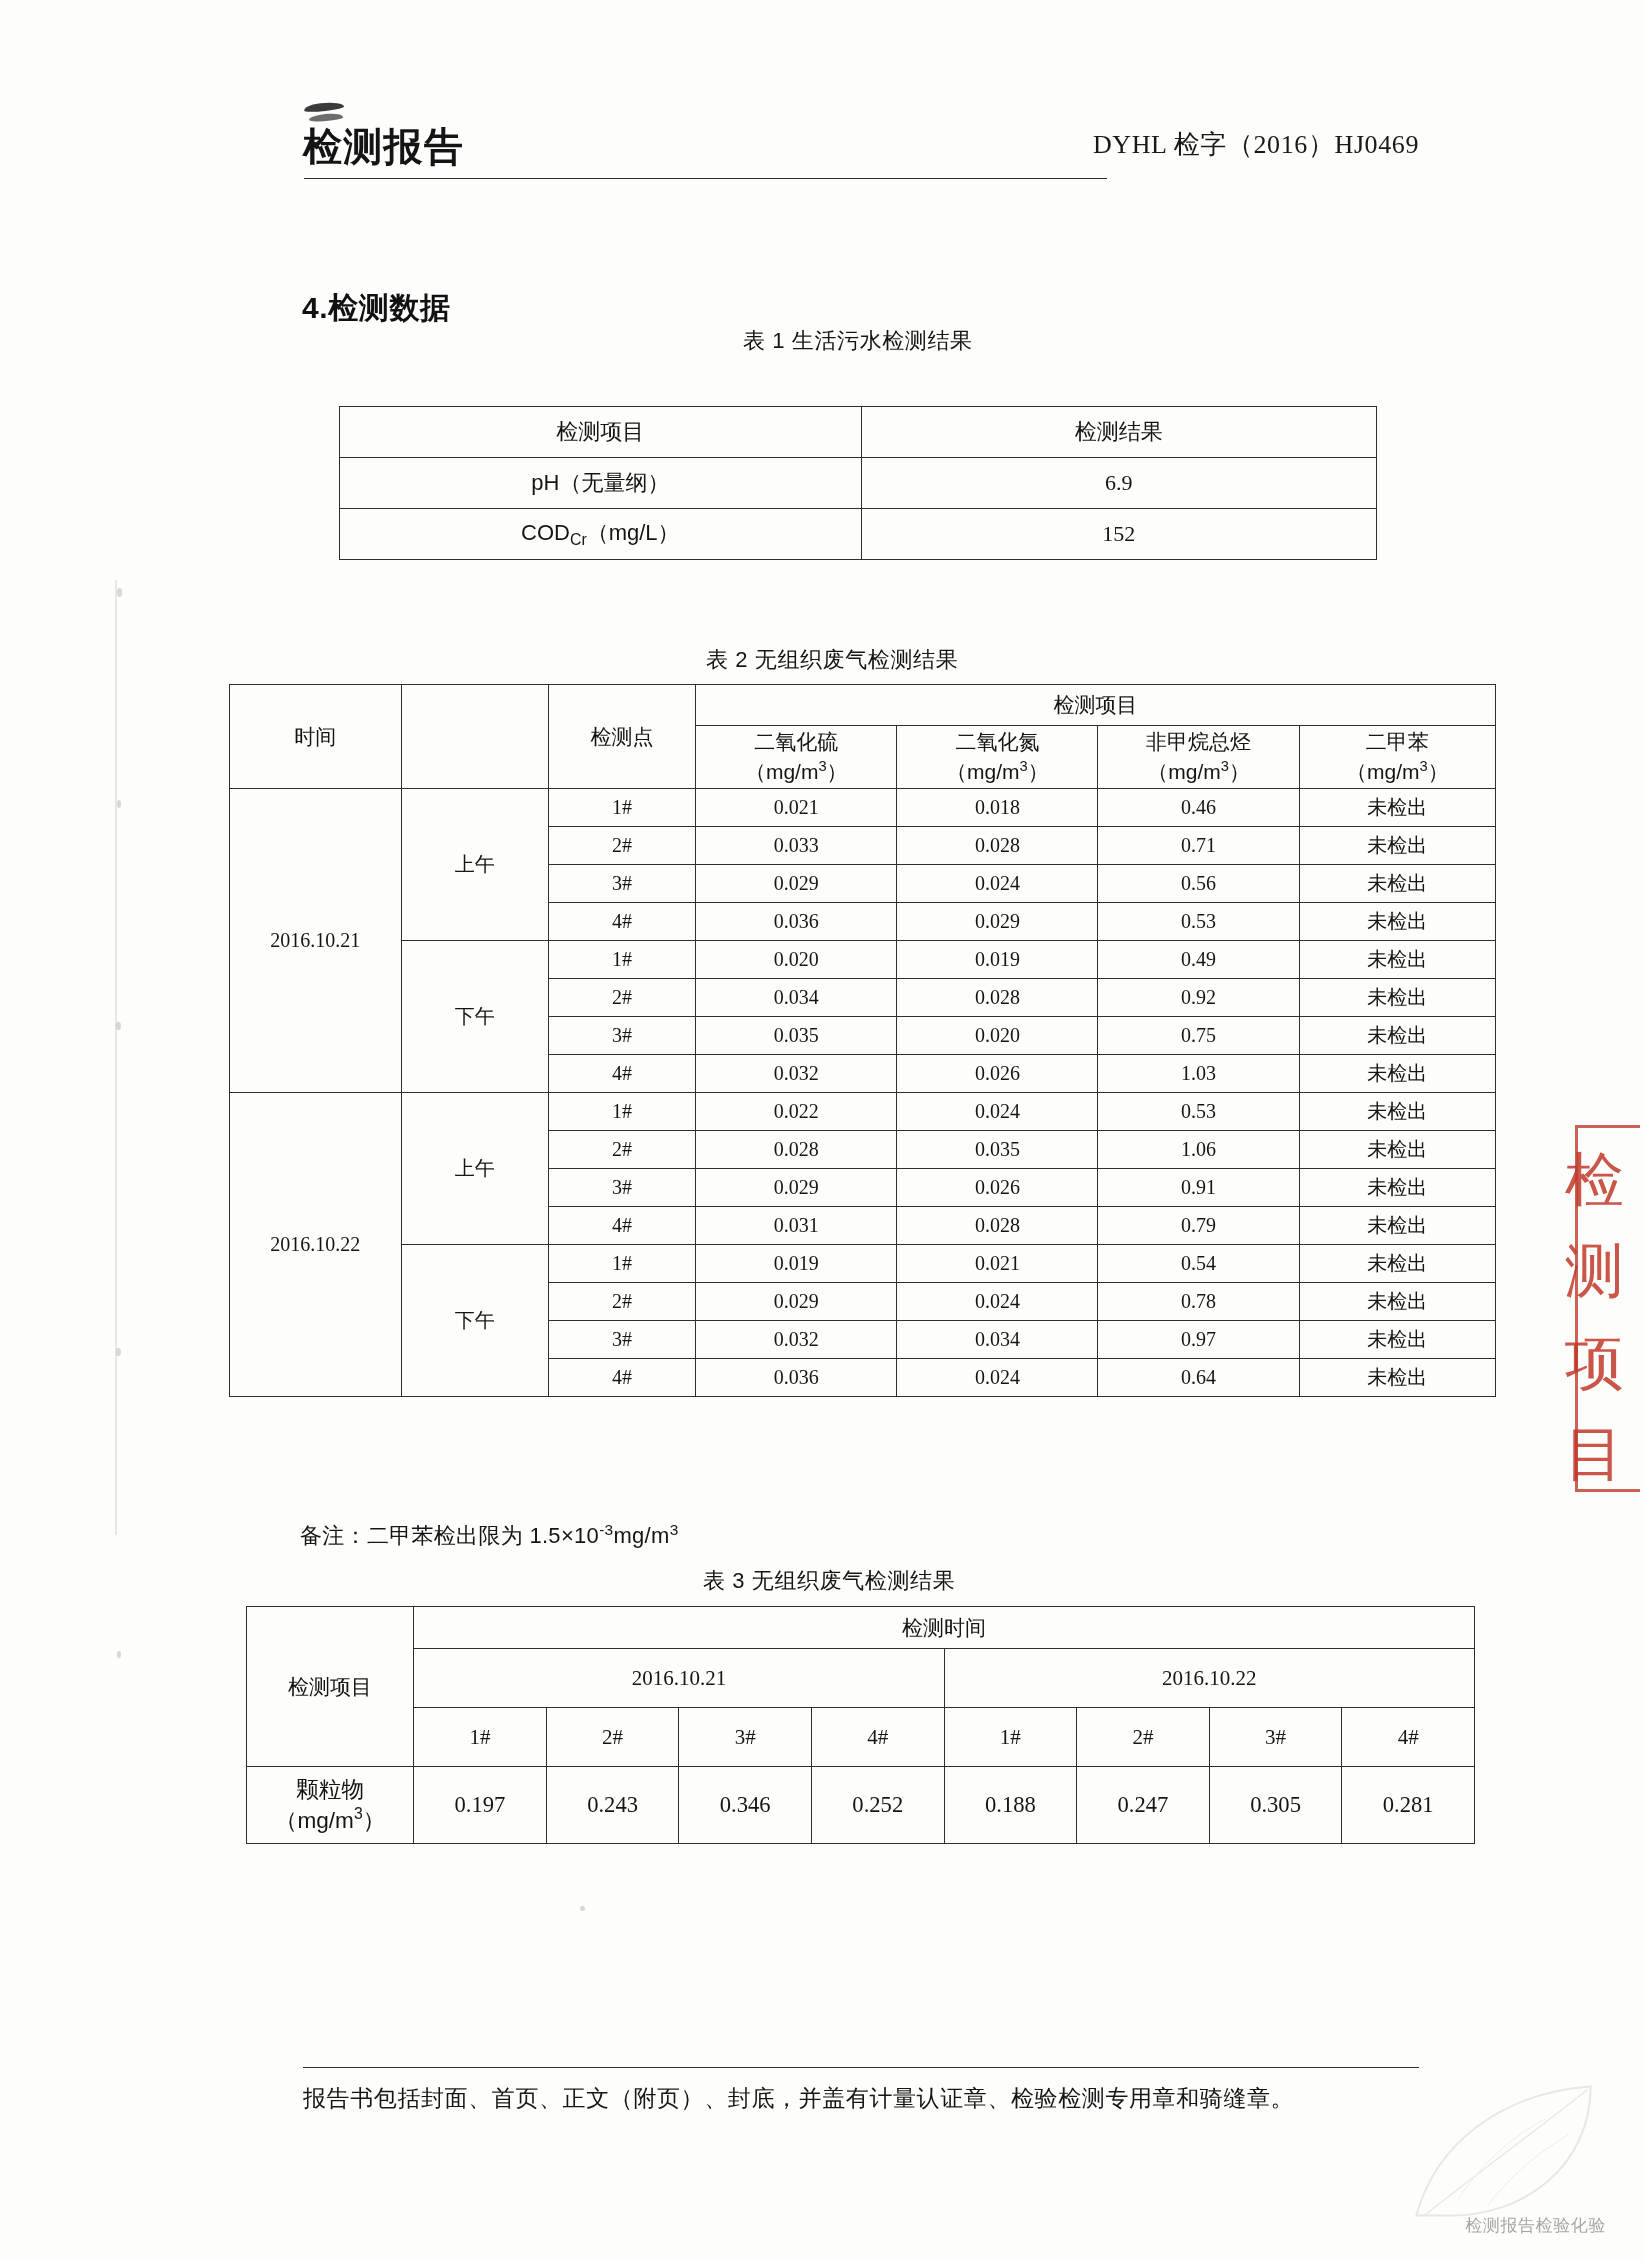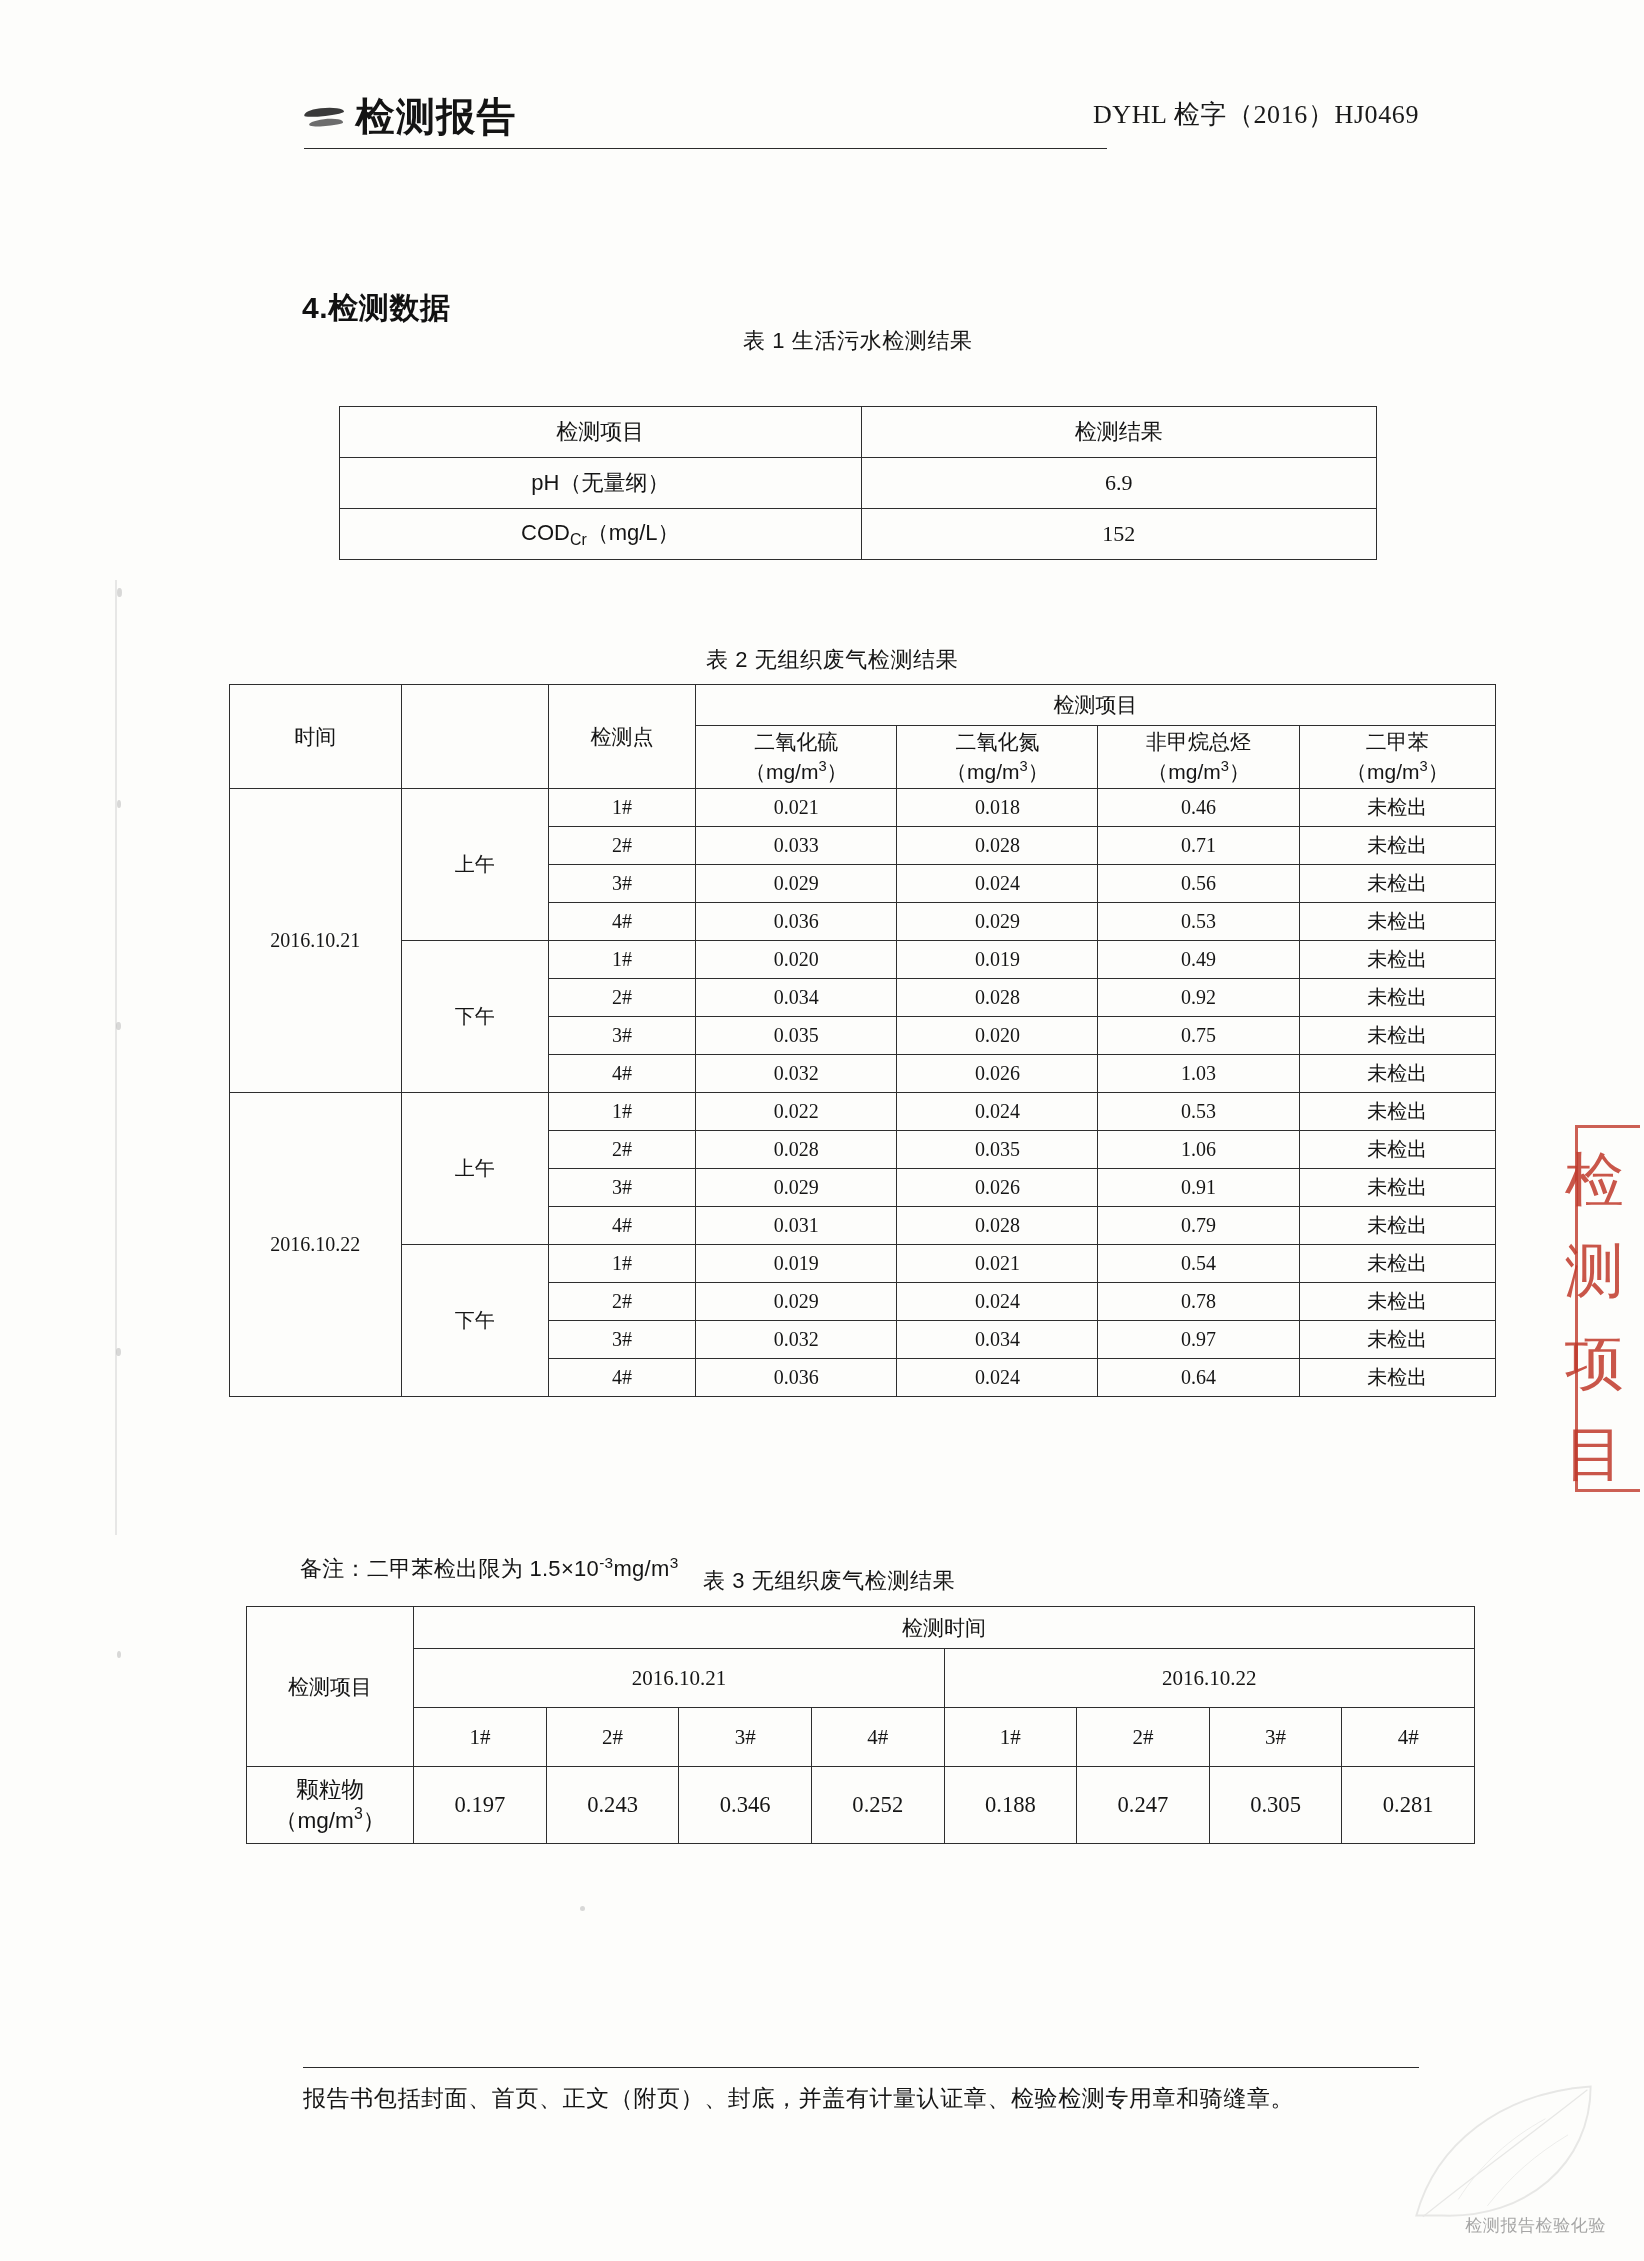--- a/index.html
+++ b/index.html
@@ -30,21 +30,21 @@
     left: 303px;
     width: 1116px;
   }
   .hdr-row1 {
     display: flex;
     align-items: flex-end;
     justify-content: space-between;
   }
   .logo-title {
     display: flex;
-    align-items: center;
+    flex-direction: column;
   }
   .logo-mark {
     width: 50px;
     height: 30px;
     margin-right: 2.6px;
     position: relative;
   }
   .logo-mark .s1 {
     position: absolute;
     left: 1.3px; top: 6.4px;
@@ -171,21 +171,21 @@
   #table2 .col-pt   { width: 145px; }
   #table2 .col-v    { width: 198px; }
   #table2 .col-v4   { width: 193px; }
 
   .sub { font-size: 0.72em; vertical-align: sub; }
   .sup { font-size: 0.7em; vertical-align: super; }
 
   
   .remark {
     position: absolute;
-    top: 1554px;
+    top: 1521px;
     left: 300px;
     font-family: "Liberation Sans", "DejaVu Sans", sans-serif;
     font-size: 22px;
     letter-spacing: 0.3px;
     color: #151515;
   }
 
   
   #table3 {
     top: 1606px;

